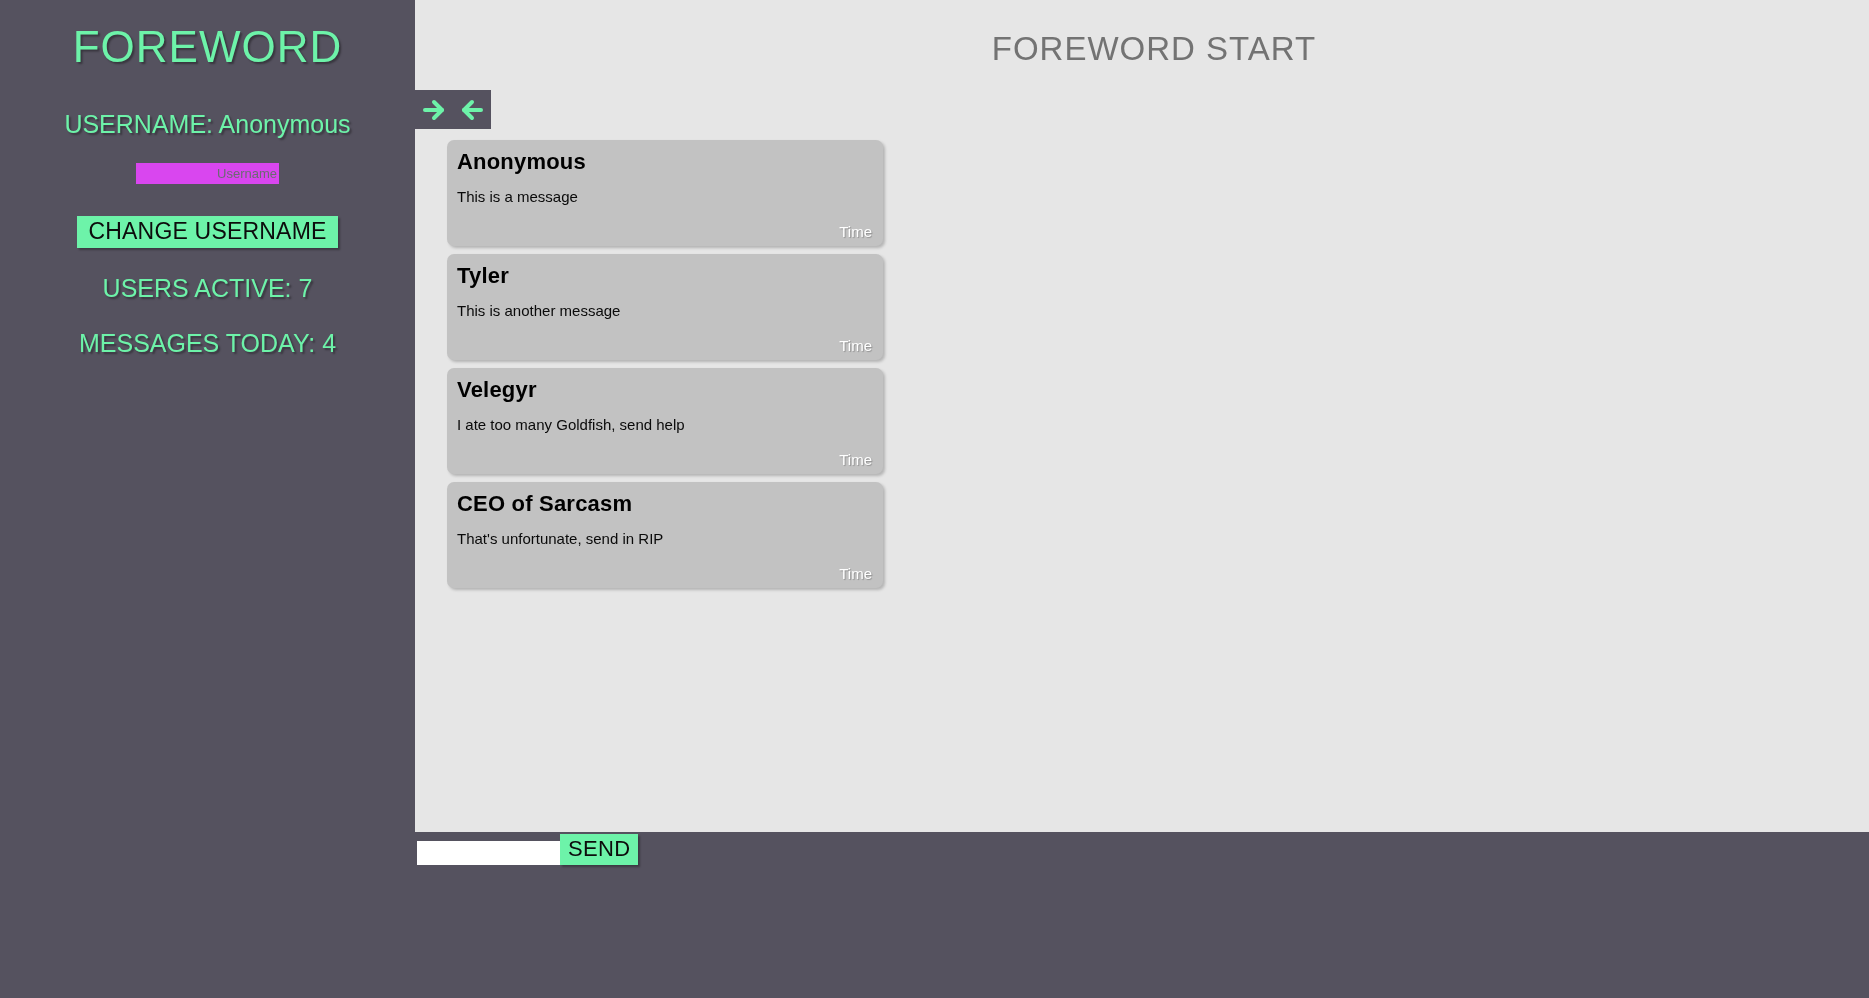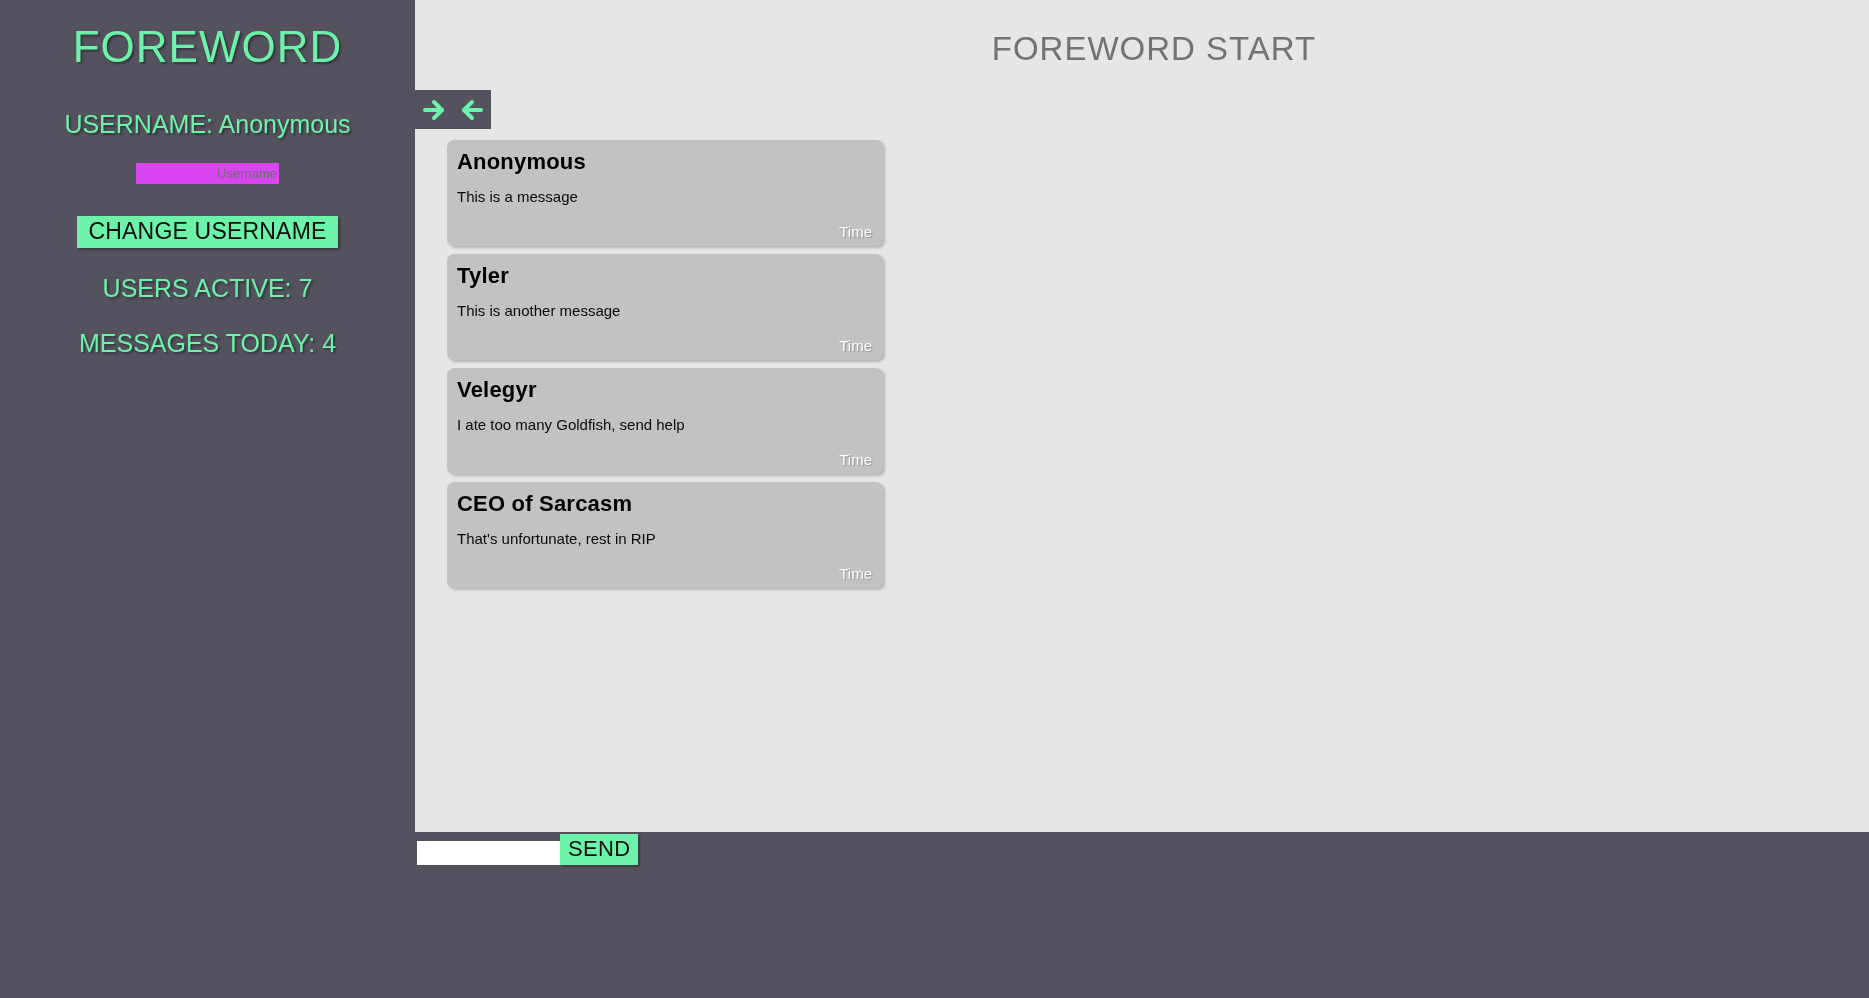--- a/index.html
+++ b/index.html
@@ -291,21 +291,21 @@
           <p class="message-body">This is another message</p>
           <span class="message-time">Time</span>
         </div>
         <div class="message-card">
           <p class="message-author">Velegyr</p>
           <p class="message-body">I ate too many Goldfish, send help</p>
           <span class="message-time">Time</span>
         </div>
         <div class="message-card">
           <p class="message-author">CEO of Sarcasm</p>
-          <p class="message-body">That's unfortunate, rest in RIP</p>
+          <p class="message-body">That's unfortunate, send in RIP</p>
           <span class="message-time">Time</span>
         </div>
       </div>
 
   </main>
 
   <div class="composer">
     <input class="composer-input" type="text" placeholder="" style="">
     <button class="send-btn">SEND</button>
   </div>

